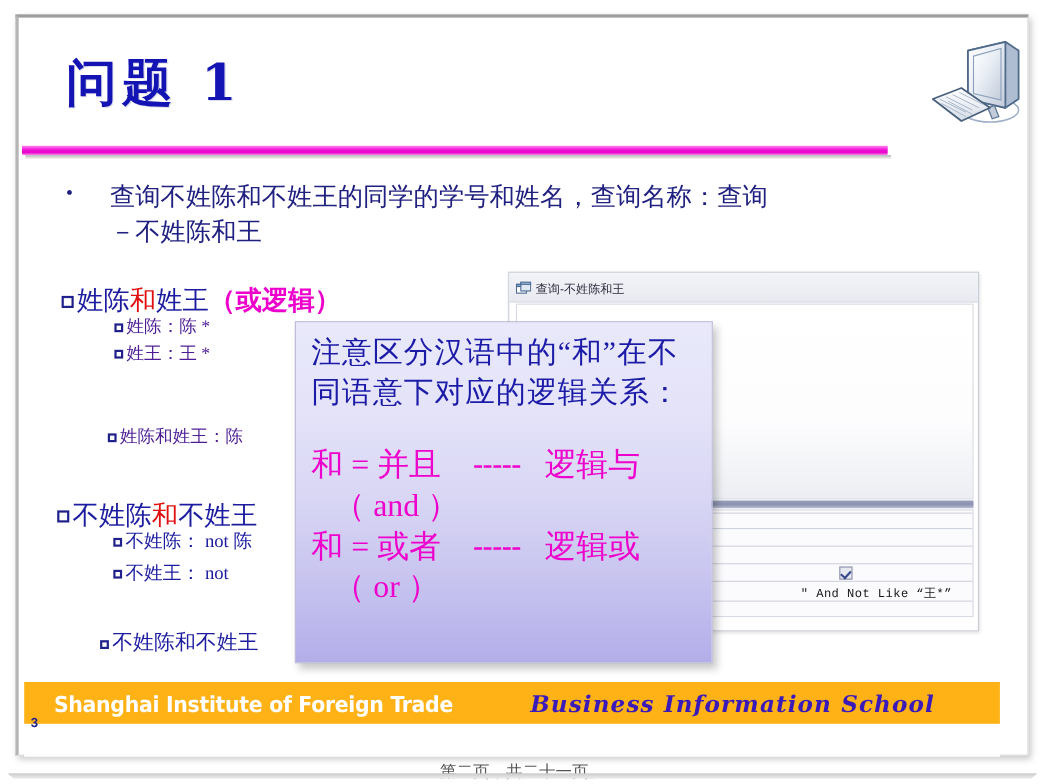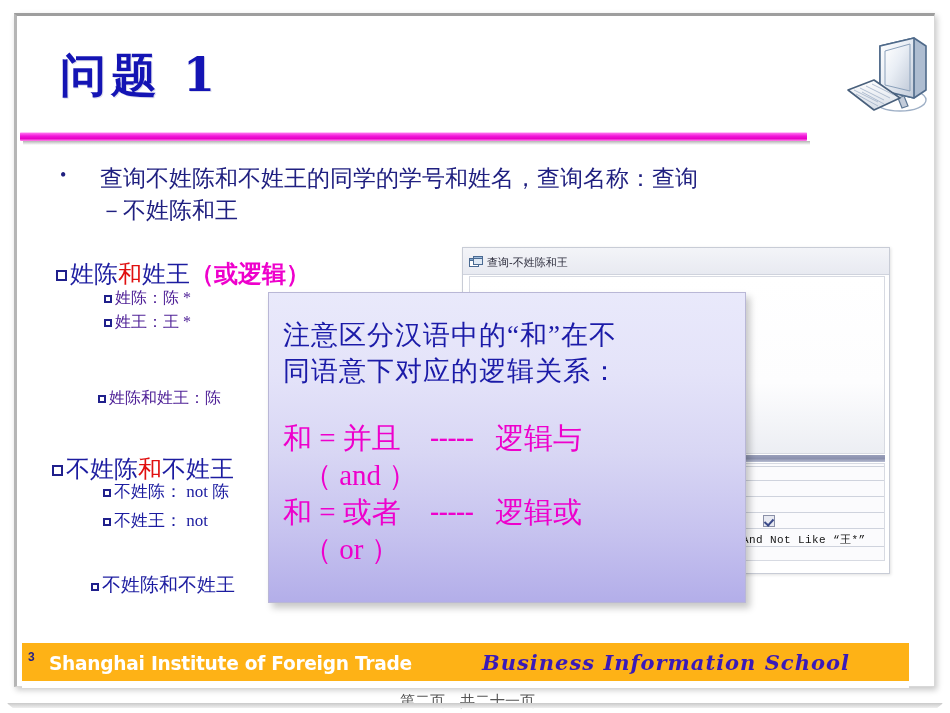--- a/index.html
+++ b/index.html
@@ -264,32 +264,32 @@
     color: #161616;
     white-space: nowrap;
     letter-spacing: 0.4px;
   }
 
   
   .callout {
     position: absolute;
     left: 268px;
     top: 292px;
-    width: 478px;
+    width: 380px;
     height: 311px;
     background: linear-gradient(to bottom,
         #e9e9fb 0%,
         #e4e3f9 26%,
         #d8d6f4 52%,
         #c6c2ef 78%,
         #b3aee9 100%);
     border: 1px solid #b9b7d6;
     box-sizing: border-box;
     box-shadow: 4px 5px 7px rgba(0,0,0,0.22);
-    padding: 25px 14px 0 14px;
+    padding: 10px 14px 0 14px;
   }
   .callout-head {
     font-size: 27px;
     color: #1b1ba8;
     line-height: 1.33;
     letter-spacing: 1px;
     white-space: nowrap;
   }
   .callout-line {
     font-size: 29px;
@@ -305,21 +305,21 @@
   }
   .dash {
     letter-spacing: -1px;
     font-family: "Liberation Sans", sans-serif;
   }
 
   
   .footer-bar {
     position: absolute;
     left: 22px;
-    top: 643px;
+    top: 620px;
     width: 887px;
     height: 38px;
     background: #feb216;
   }
   .footer-left {
     position: absolute;
     left: 27px;
     top: 8px;
     font-family: "DejaVu Sans", "Liberation Sans", sans-serif;
     font-size: 20px;

